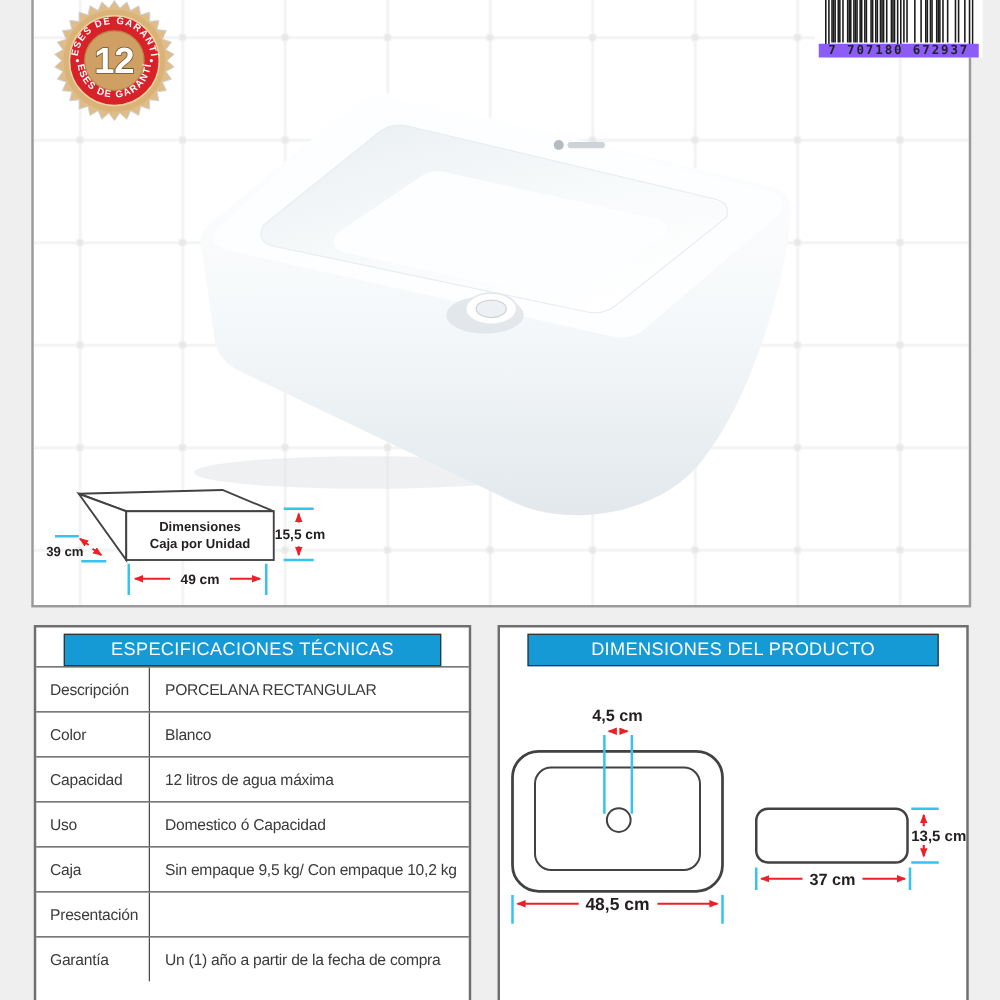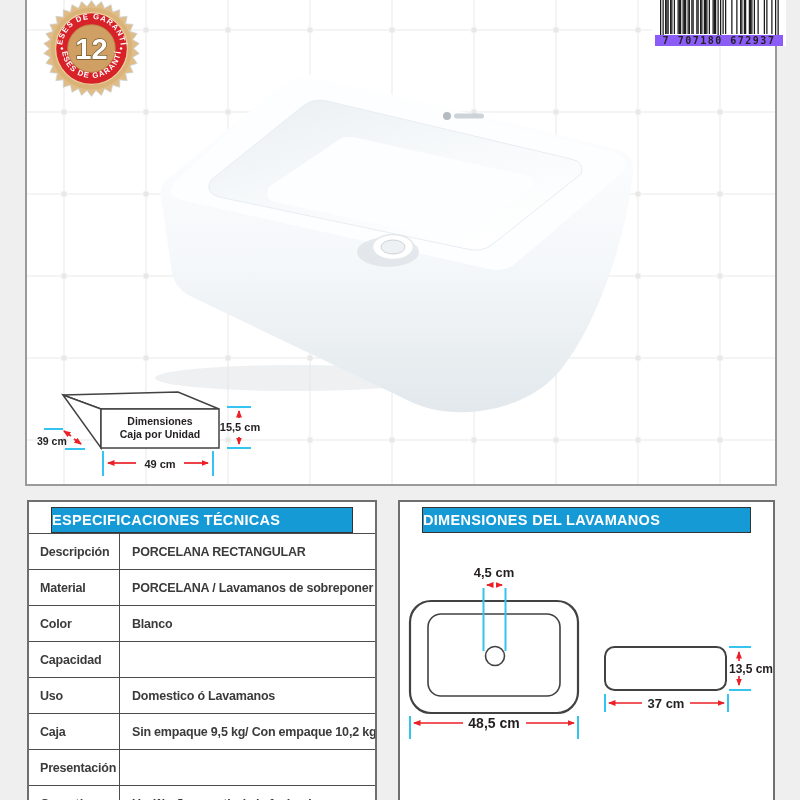--- a/index.html
+++ b/index.html
@@ -31,25 +31,25 @@
   .otl{fill:#fff;stroke:#424242}
   .dim-t{font:700 13px "Liberation Sans",sans-serif;fill:#231f20}
   .dim-t.lg{font-size:14px}
   .bx-t{font:700 10.5px "Liberation Sans",sans-serif;fill:#231f20}
 
   
   .panel{position:absolute;top:500px;background:#fff;border:2px solid #6f6f6f}
   .spec-panel{left:27px;width:346px;height:316px}
   .dim-panel{left:398px;width:373px;height:316px}
   .panel-header{height:24px;margin:5px 22px 0;background:#169ad6;border:1px solid #333;
-    color:#fff;font-weight:700;font-size:14.5px;letter-spacing:.3px;
-    display:flex;align-items:center;justify-content:flex-start}
+    color:#fff;font-weight:400;font-size:14.5px;letter-spacing:.3px;
+    display:flex;align-items:center;justify-content:center}
   .spec-table{margin-top:0}
   .spec-row{display:grid;grid-template-columns:91px 1fr;height:35px;border-top:1.4px solid #4c4c4c}
-  .spec-label,.spec-value{display:flex;align-items:center;font-weight:700;font-size:12.5px;
+  .spec-label,.spec-value{display:flex;align-items:center;font-weight:400;font-size:12.5px;
     color:#3b3b3b;letter-spacing:-.2px;overflow:hidden;white-space:nowrap}
   .spec-label{padding-left:11px;border-right:1.4px solid #4c4c4c}
   .spec-value{padding-left:12px}
   .tv{position:absolute;left:5px;top:56px;width:200px;height:204px}
   .sv{position:absolute;left:198px;top:56px;width:182px;height:204px}
 </style>
 </head>
 <body>
 
 <svg width="0" height="0" style="position:absolute">
@@ -193,51 +193,48 @@
 <div class="panel spec-panel">
   <div class="panel-header">
     <span>ESPECIFICACIONES TÉCNICAS</span>
   </div>
   <div class="spec-table">
     <div class="spec-row">
       <div class="spec-label">Descripción</div>
       <div class="spec-value">PORCELANA RECTANGULAR</div>
     </div>
     <div class="spec-row">
-      <div class="spec-label">Material</div>
-      <div class="spec-value">PORCELANA / Lavamanos de sobreponer</div>
-    </div>
-    <div class="spec-row">
       <div class="spec-label">Color</div>
       <div class="spec-value">Blanco</div>
     </div>
     <div class="spec-row">
       <div class="spec-label">Capacidad</div>
+      <div class="spec-value">12 litros de agua máxima</div>
     </div>
     <div class="spec-row">
       <div class="spec-label">Uso</div>
-      <div class="spec-value">Domestico ó Lavamanos</div>
+      <div class="spec-value">Domestico ó Capacidad</div>
     </div>
     <div class="spec-row">
       <div class="spec-label">Caja</div>
       <div class="spec-value">Sin empaque 9,5 kg/  Con empaque 10,2 kg</div>
     </div>
     <div class="spec-row">
       <div class="spec-label">Presentación</div>
     </div>
     <div class="spec-row">
       <div class="spec-label">Garantía</div>
       <div class="spec-value">Un (1) año a partir de la fecha de compra</div>
     </div>
   </div>
 </div>
 
 <div class="panel dim-panel">
   <div class="panel-header">
-    <span>DIMENSIONES DEL LAVAMANOS</span>
+    <span>DIMENSIONES DEL PRODUCTO</span>
   </div>
 
   <svg class="tv" viewBox="0 0 200 204">
     <rect x="5" y="43" width="168" height="112" rx="21" class="otl" stroke-width="2.2"></rect>
     <rect x="23" y="56" width="132" height="82" rx="13" class="otl" stroke-width="1.6"></rect>
     <circle cx="90" cy="98" r="9.5" class="otl" stroke-width="1.6"></circle>
     <line x1="78.5" y1="30" x2="78.5" y2="93" class="cy"></line>
     <line x1="100.5" y1="30" x2="100.5" y2="93" class="cy"></line>
     <line x1="88" y1="27" x2="82" y2="27" class="rd" marker-end="url(#ah)"></line>
     <line x1="91" y1="27" x2="97" y2="27" class="rd" marker-end="url(#ah)"></line>

